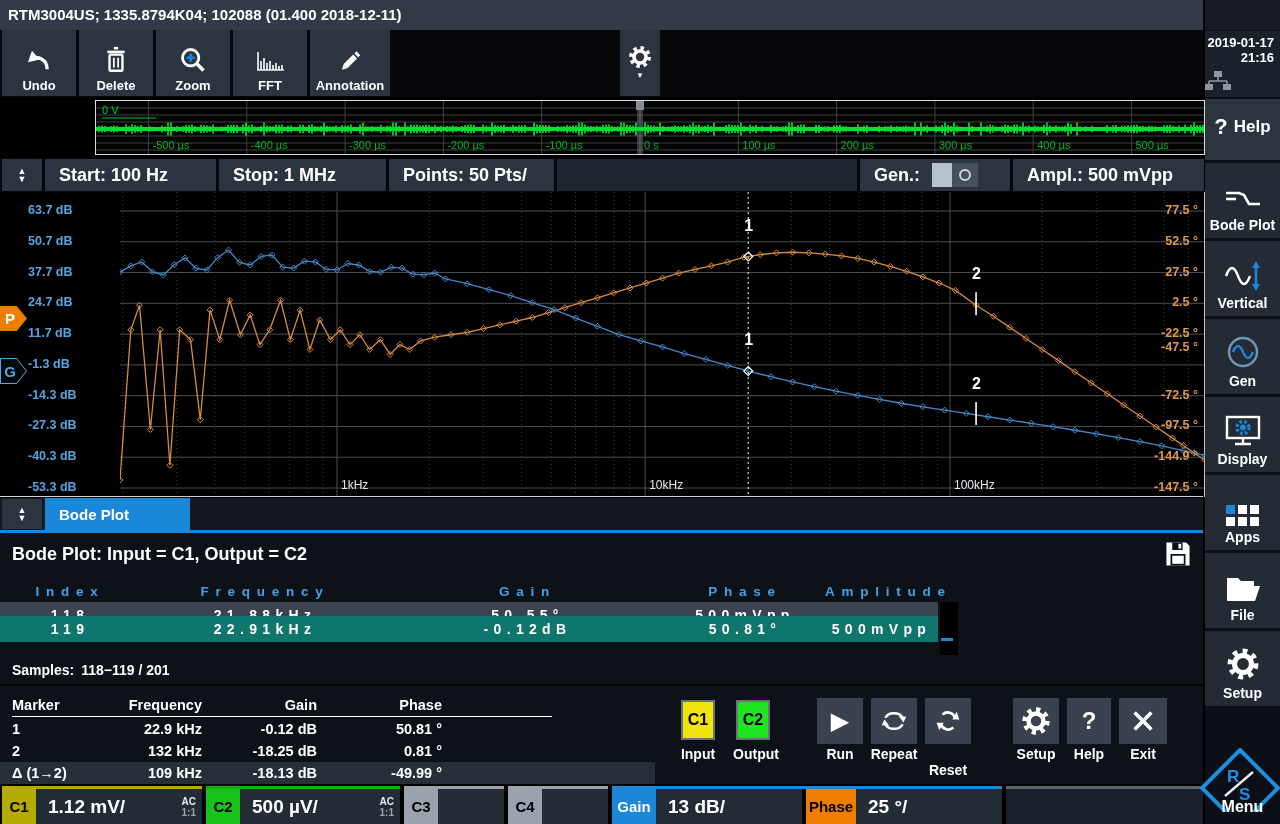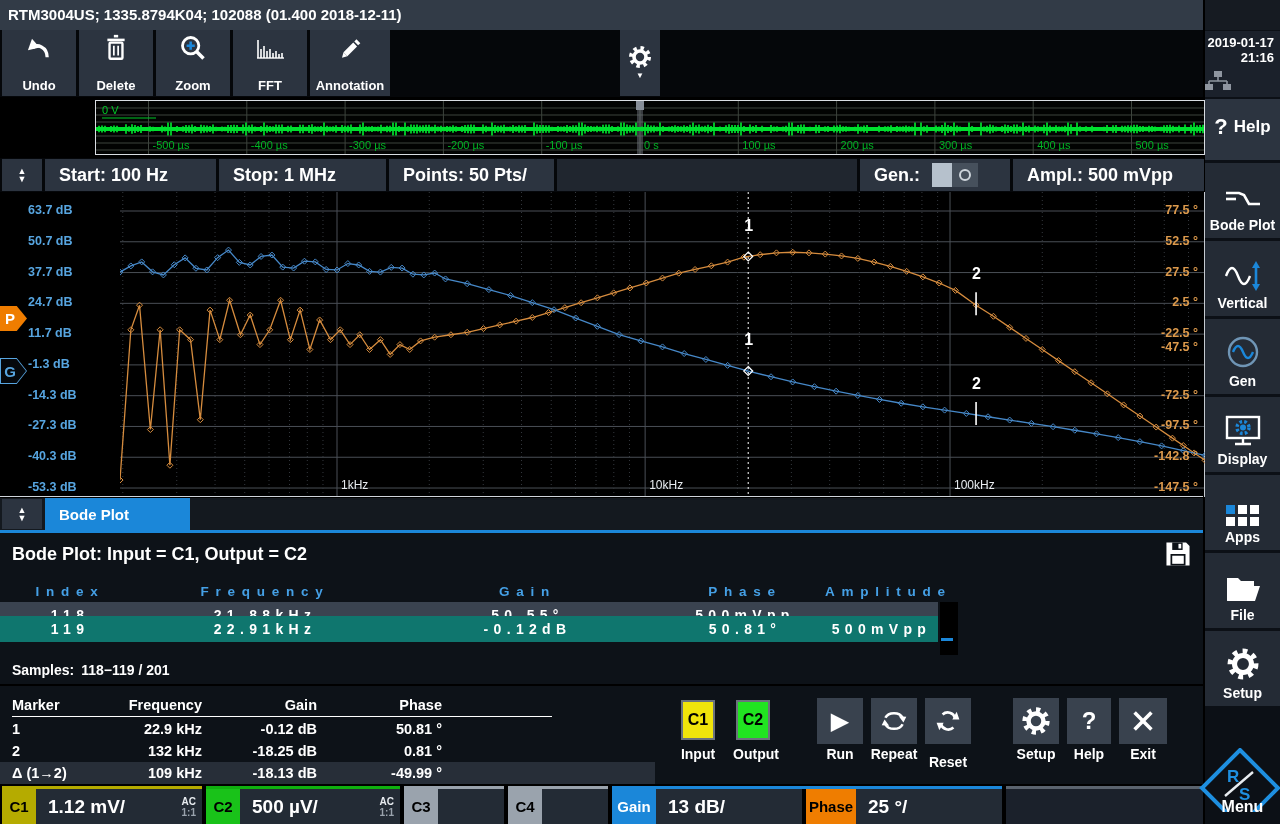--- a/index.html
+++ b/index.html
@@ -5,21 +5,21 @@
   *{margin:0;padding:0;box-sizing:border-box}
   html,body{width:1280px;height:824px;background:#000;overflow:hidden;
     font-family:"Liberation Sans",sans-serif;color:#fff;-webkit-font-smoothing:antialiased}
   .abs{position:absolute}
   
   .titlebar{position:absolute;left:0;top:0;width:1203px;height:30px;background:#323b47;
     font-weight:bold;font-size:15px;line-height:30px;padding-left:8px}
   
   .toolbar{position:absolute;left:0;top:30px;width:1203px;height:67px;background:#05070a}
   .toolbtn{position:absolute;top:0;height:66px;background:#2c3440;display:flex;flex-direction:column;
-    align-items:center;justify-content:space-between;padding-bottom:3px;cursor:pointer}
+    align-items:center;justify-content:flex-end;padding-bottom:3px;cursor:pointer}
   .toolbtn .ic{height:36px;display:flex;align-items:center;justify-content:center}
   .toolbtn .lb{font-size:13px;font-weight:bold}
   
   .side{position:absolute;left:1205px;top:0;width:75px;height:824px;background:#0c1016}
   .side .titlecap{position:absolute;left:0;top:0;width:75px;height:30px;background:#161b22}
   .clock{position:absolute;left:0;top:31px;width:75px;height:66px;background:#1b212b;
     font-size:13px;font-weight:bold;text-align:right;padding:4px 6px 0 0;line-height:15px}
   .sideitem{position:absolute;left:0;width:75px;background:#242b35;display:flex;flex-direction:column;
     align-items:center;justify-content:flex-end;padding-bottom:5px;cursor:pointer}
   .sideitem .lb{font-size:14px;font-weight:bold;margin-top:3px;white-space:nowrap}
@@ -292,21 +292,21 @@
     </div>
   <div id="phase-axis">
       <div class="axlabel pl" style="left: 1138px; top: 11px;">77.5 °</div>
       <div class="axlabel pl" style="left: 1138px; top: 41.78px;">52.5 °</div>
       <div class="axlabel pl" style="left: 1138px; top: 72.56px;">27.5 °</div>
       <div class="axlabel pl" style="left: 1138px; top: 103.34px;">2.5 °</div>
       <div class="axlabel pl" style="left: 1138px; top: 134.12px; text-align: right;">-22.5 °</div>
       <div class="axlabel pl" style="left: 1138px; top: 148px;">-47.5 °</div>
       <div class="axlabel pl" style="left: 1138px; top: 195.68px;">-72.5 °</div>
       <div class="axlabel pl" style="left: 1138px; top: 226.46px;">-97.5 °</div>
-      <div class="axlabel pl" style="left: 1138px; top: 257.24px;">-142.8 °</div>
+      <div class="axlabel pl" style="left: 1138px; top: 257.24px;">-144.9 °</div>
       <div class="axlabel pl" style="left: 1138px; top: 288.02px;">-147.5 °</div>
     </div>
   <div class="pflag" style="top:114px">
       <span>P</span>
     </div>
   <div class="gflagO" style="top:166px">
       <div class="gflagI" style="top:1px">
         <span>G</span>
       </div>
     </div>
@@ -422,21 +422,21 @@
   <div class="sqbtn" style="left:925px;top:12px;width:46px;height:46px">
     <span>
       <svg width="26" height="26" viewBox="0 0 24 24">
           <path d="M7 6 A7 7 0 0 1 18.5 9" fill="none" stroke="#fff" stroke-width="2.4"></path>
           <polygon points="20,3.5 16,10.5 22.5,10.5" fill="#fff"></polygon>
           <path d="M17 18 A7 7 0 0 1 5.5 15" fill="none" stroke="#fff" stroke-width="2.4"></path>
           <polygon points="4,20.5 8,13.5 1.5,13.5" fill="#fff"></polygon>
         </svg>
     </span>
   </div>
-  <div class="btnlab" style="left:922px;top:68px;width:52px">Reset</div>
+  <div class="btnlab" style="left:922px;top:76px;width:52px">Reset</div>
 
   <div class="sqbtn" style="left:1013px;top:12px;width:46px;height:46px">
     <span>
       <svg width="32" height="32" viewBox="0 0 30 30">
           <circle cx="15" cy="15" r="10.5" fill="none" stroke="#fff" stroke-width="4.6" stroke-dasharray="3.9 4.3"></circle>
           <circle cx="15" cy="15" r="7" fill="none" stroke="#fff" stroke-width="4.2"></circle>
         </svg>
     </span>
   </div>
   <div class="btnlab" style="left:1009px;top:60px;width:54px">Setup</div>

